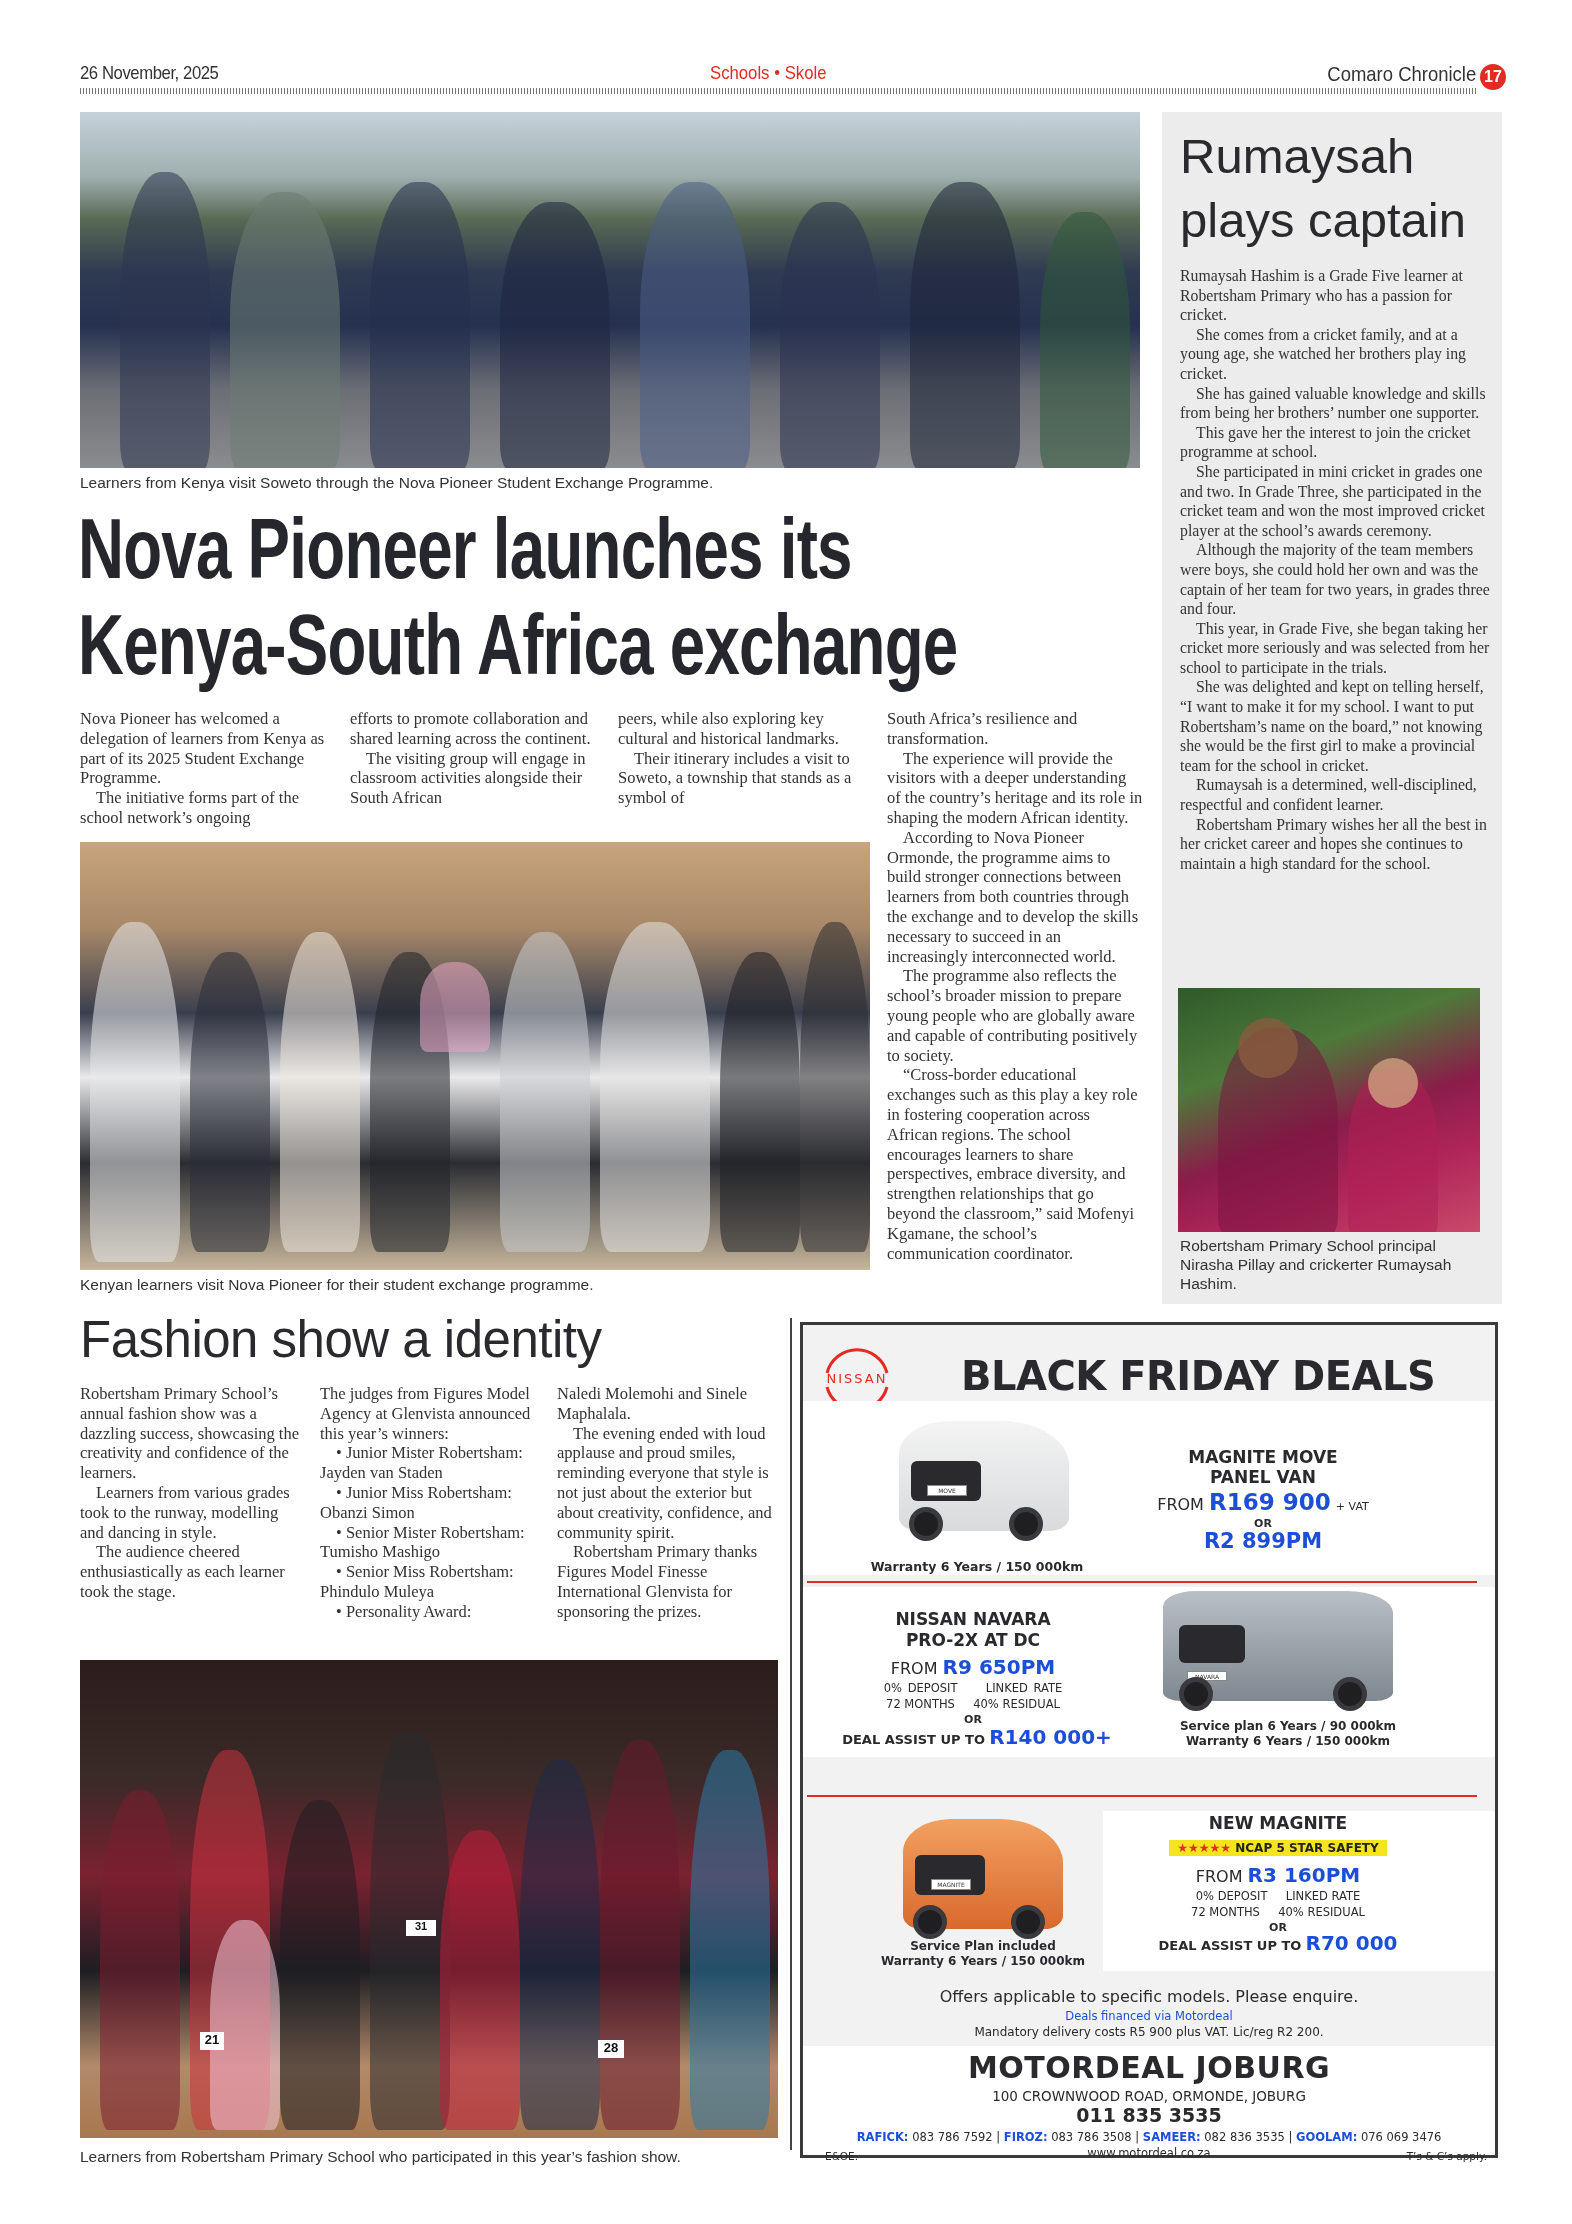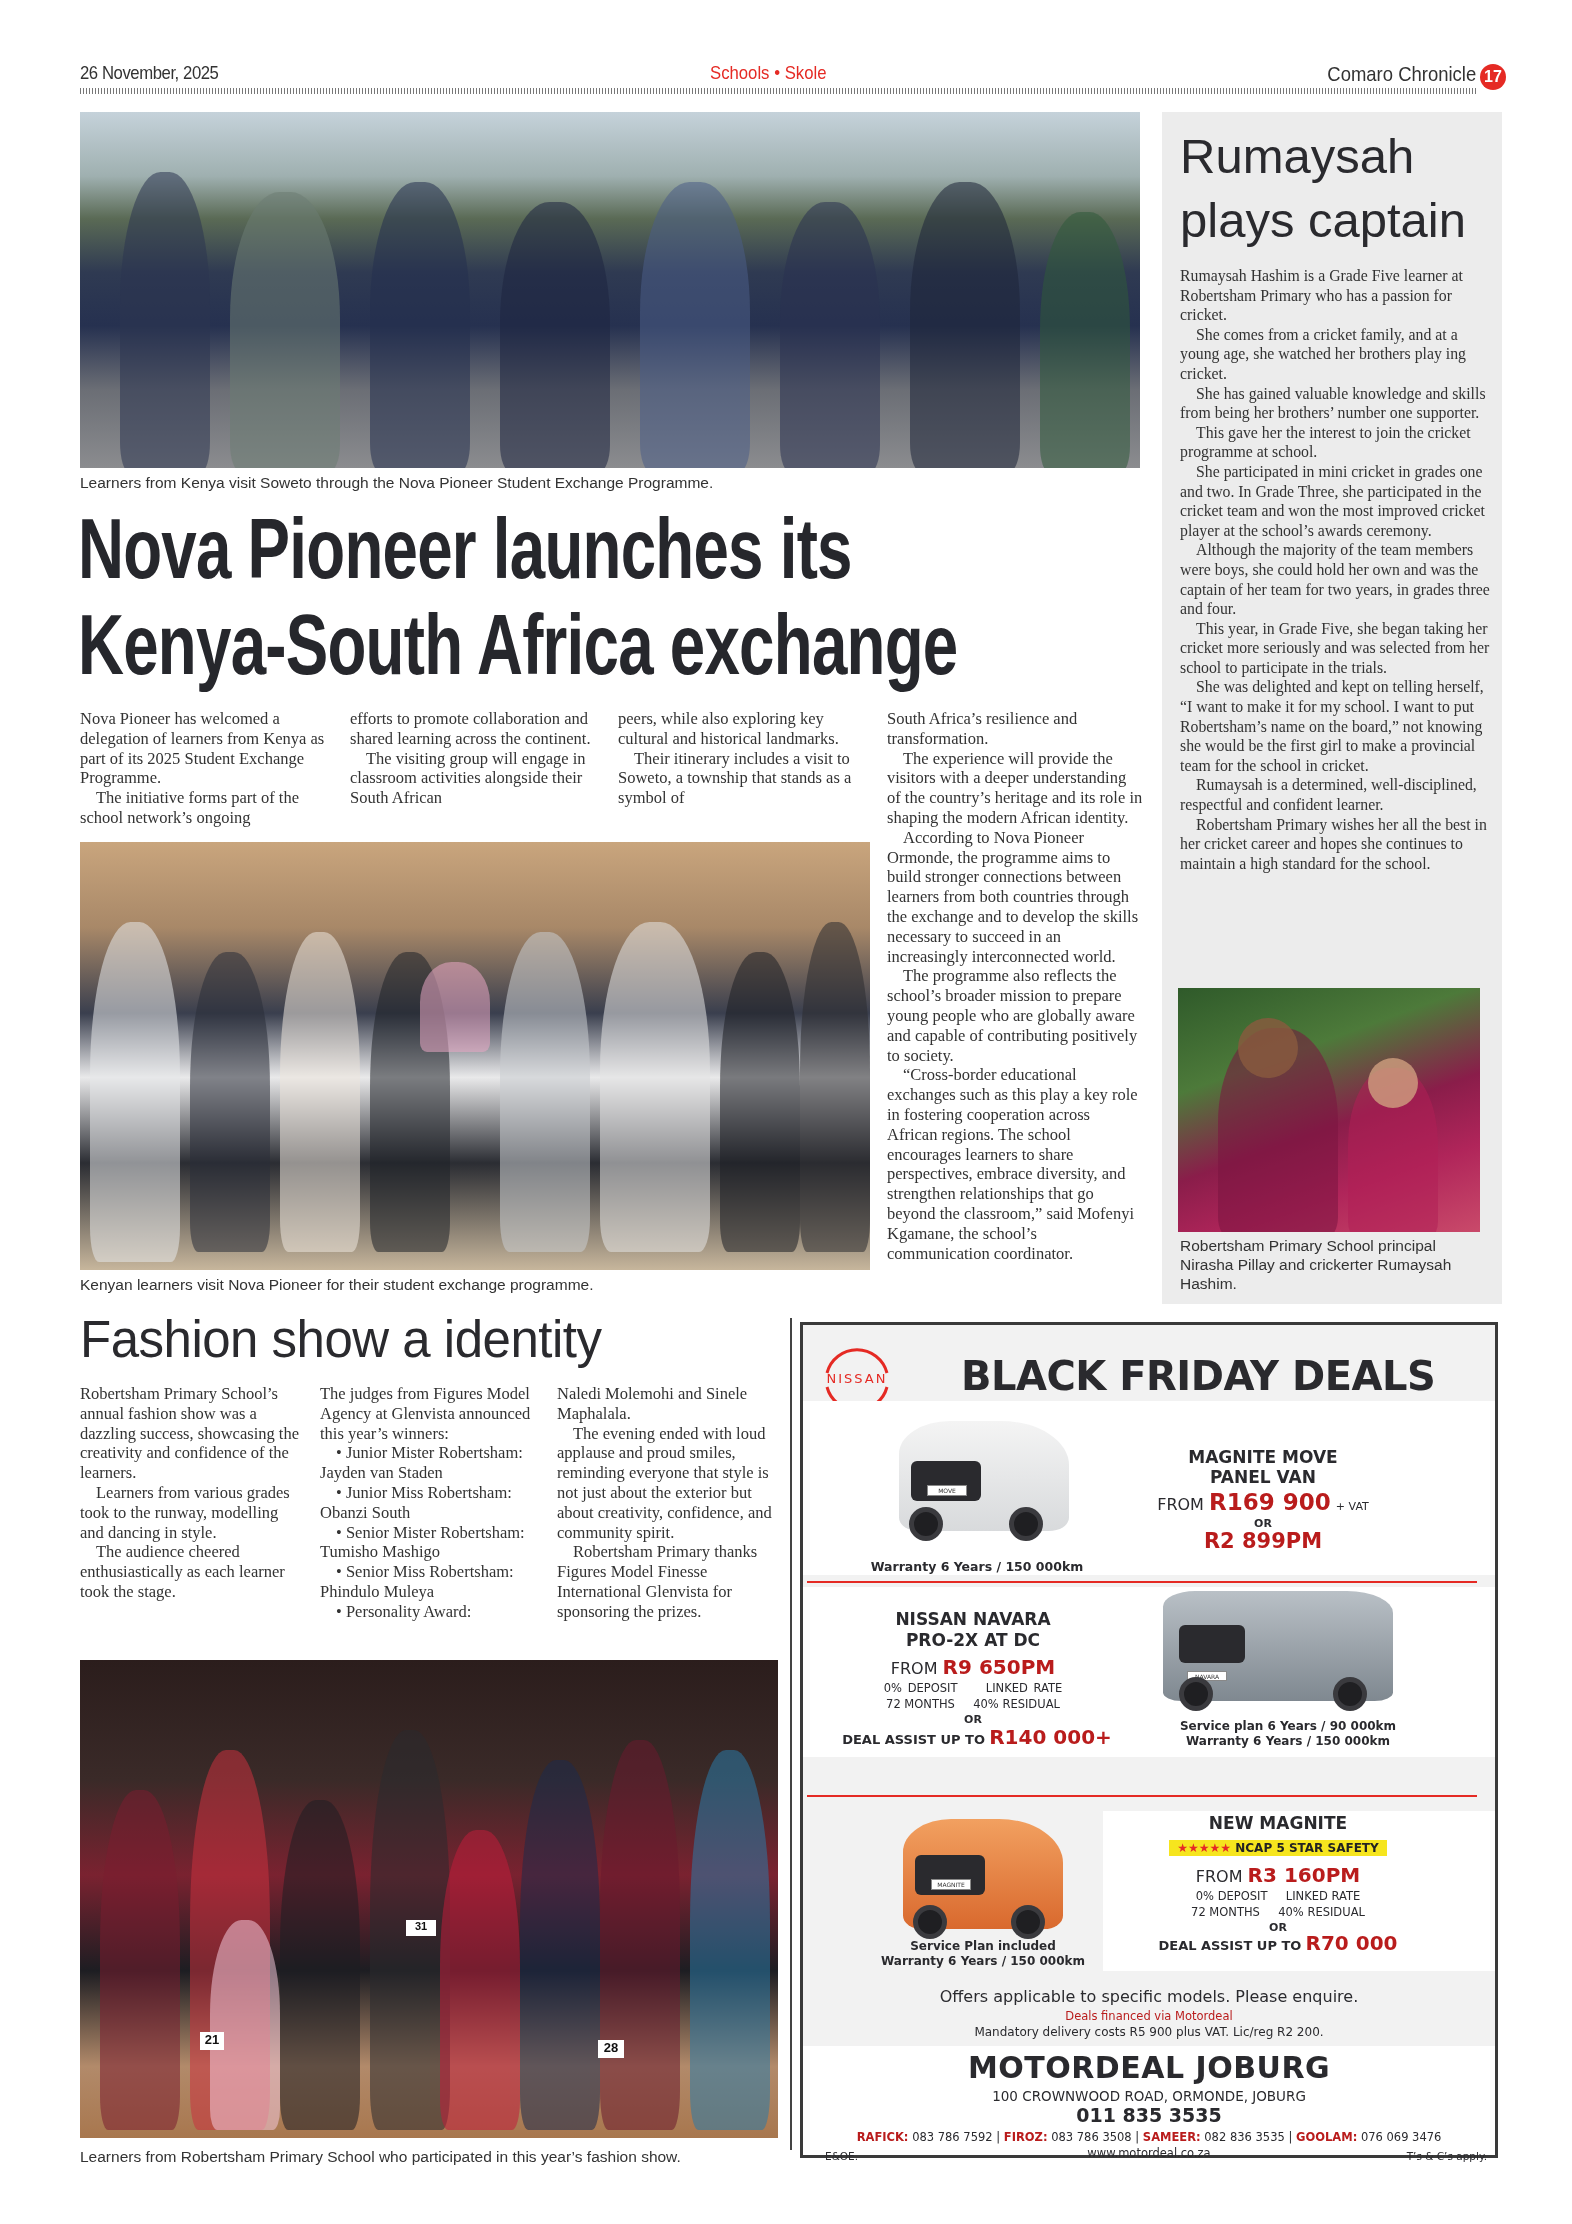--- a/index.html
+++ b/index.html
@@ -60,21 +60,21 @@
   .ad-band.white { background: #fff; }
   .red-rule { position: absolute; left: 4px; width: 670px; height: 2px; background: #e52a24; }
 
   .car { position: absolute; border-radius: 30% 40% 12% 12%; }
   .car .wheel { position: absolute; width: 34px; height: 34px; border-radius: 50%; background: #1f1f22; border: 5px solid #3a3a3e; bottom: -10px; }
   .car .grille { position: absolute; background: #2a2a2e; border-radius: 6px; }
   .car .plate { position: absolute; background: #fff; border: 1px solid #888; font-size: 6px; text-align: center; color: #333; line-height: 10px; }
 
   .ad-txt { position: absolute; text-align: center; color: #2a2a2e; }
   .bold { font-weight: bold; }
-  .red { color: #b91c1c; }
+  .red { color: #1d4ed8; }
   .ncap { display: inline-block; background: #f6e51e; padding: 1px 8px; font-size: 12px; font-weight: bold; color: #222; }
   .ncap .stars { color: #e52a24; }
 </style>
 </head>
 <body>
 
 <div class="abs hdr-date">26 November, 2025</div>
 <div class="abs hdr-section">Schools • Skole</div>
 <div class="abs hdr-paper">Comaro Chronicle</div>
 <div class="abs hdr-page">17</div>
@@ -164,21 +164,21 @@
 <div class="abs fashion-title">Fashion show a identity</div>
 
 <div class="abs col" style="left:80px;top:1384px;width:226px;">
   <p>Robertsham Primary School’s annual fashion show was a dazzling success, showcasing the creativity and confidence of the learners.</p>
   <p>Learners from various grades took to the runway, modelling and dancing in style.</p>
   <p>The audience cheered enthusiastically as each learner took the stage.</p>
 </div>
 <div class="abs col" style="left:320px;top:1384px;width:222px;">
   <p>The judges from Figures Model Agency at Glenvista announced this year’s winners:</p>
   <p>• Junior Mister Robertsham: Jayden van Staden</p>
-  <p>• Junior Miss Robertsham: Obanzi South</p>
+  <p>• Junior Miss Robertsham: Obanzi Simon</p>
   <p>• Senior Mister Robertsham: Tumisho Mashigo</p>
   <p>• Senior Miss Robertsham: Phindulo Muleya</p>
   <p>• Personality Award:</p>
 </div>
 <div class="abs col" style="left:557px;top:1384px;width:222px;">
   <p>Naledi Molemohi and Sinele Maphalala.</p>
   <p>The evening ended with loud applause and proud smiles, reminding everyone that style is not just about the exterior but about creativity, confidence, and community spirit.</p>
   <p>Robertsham Primary thanks Figures Model Finesse International Glenvista for sponsoring the prizes.</p>
 </div>
 

